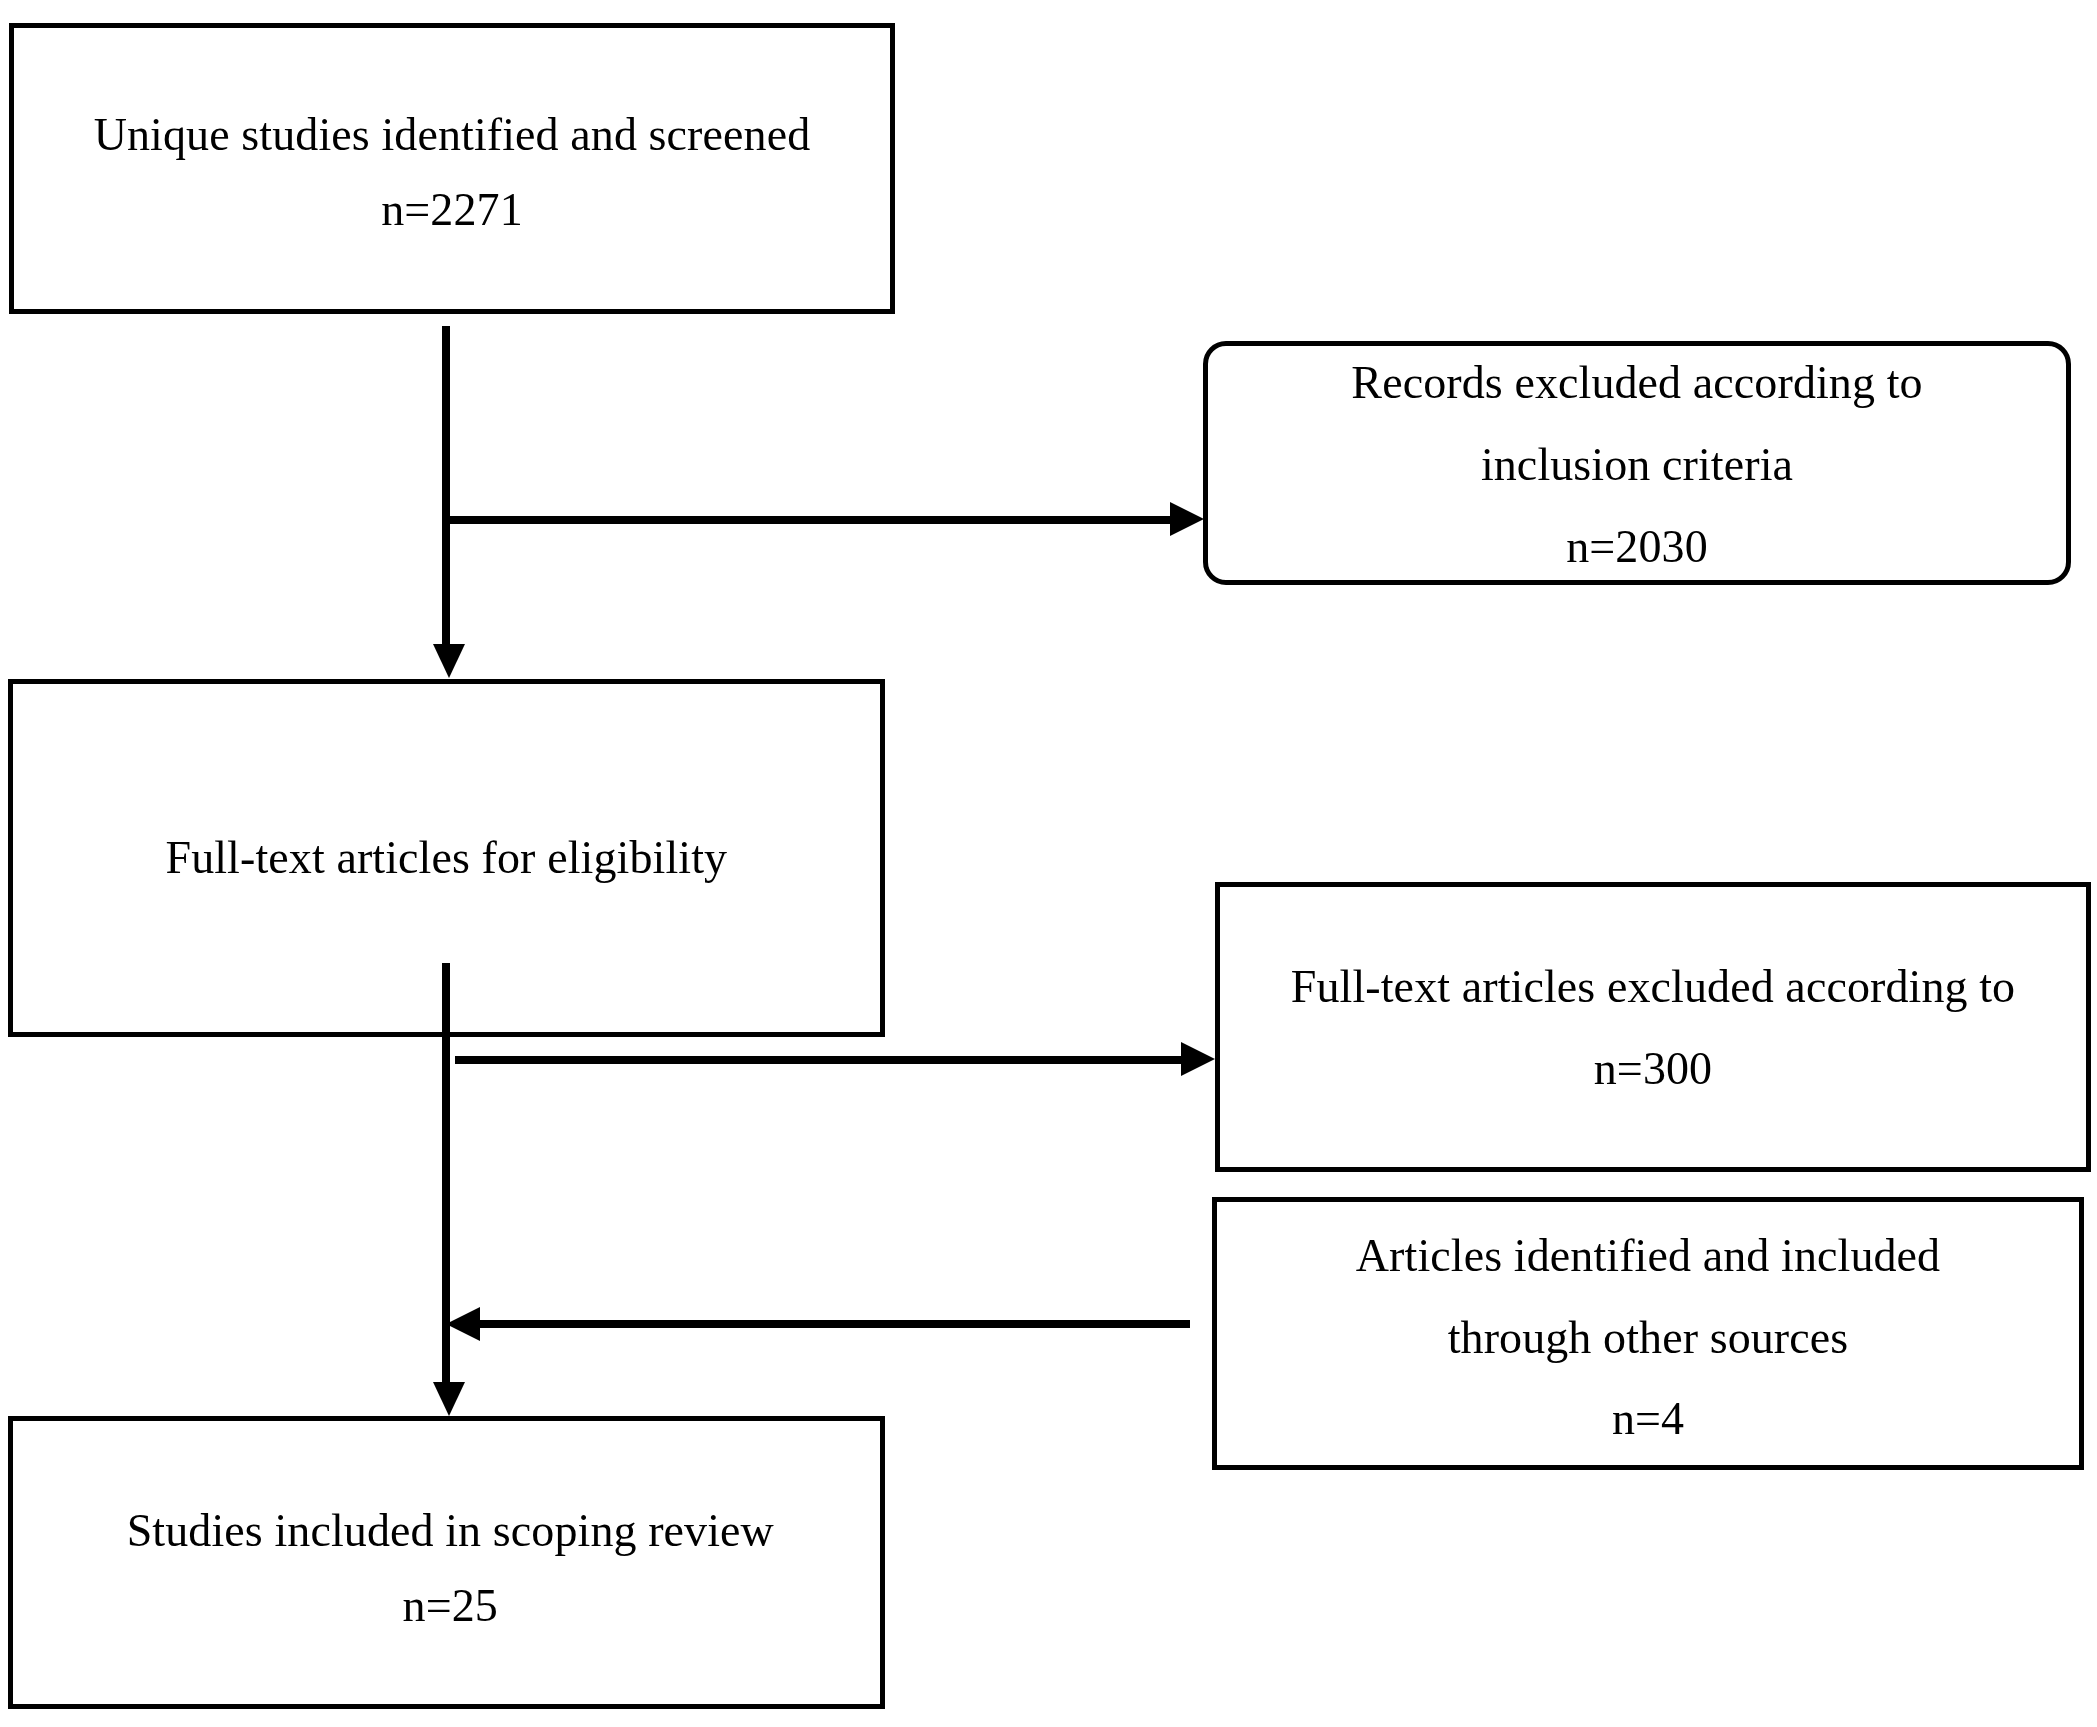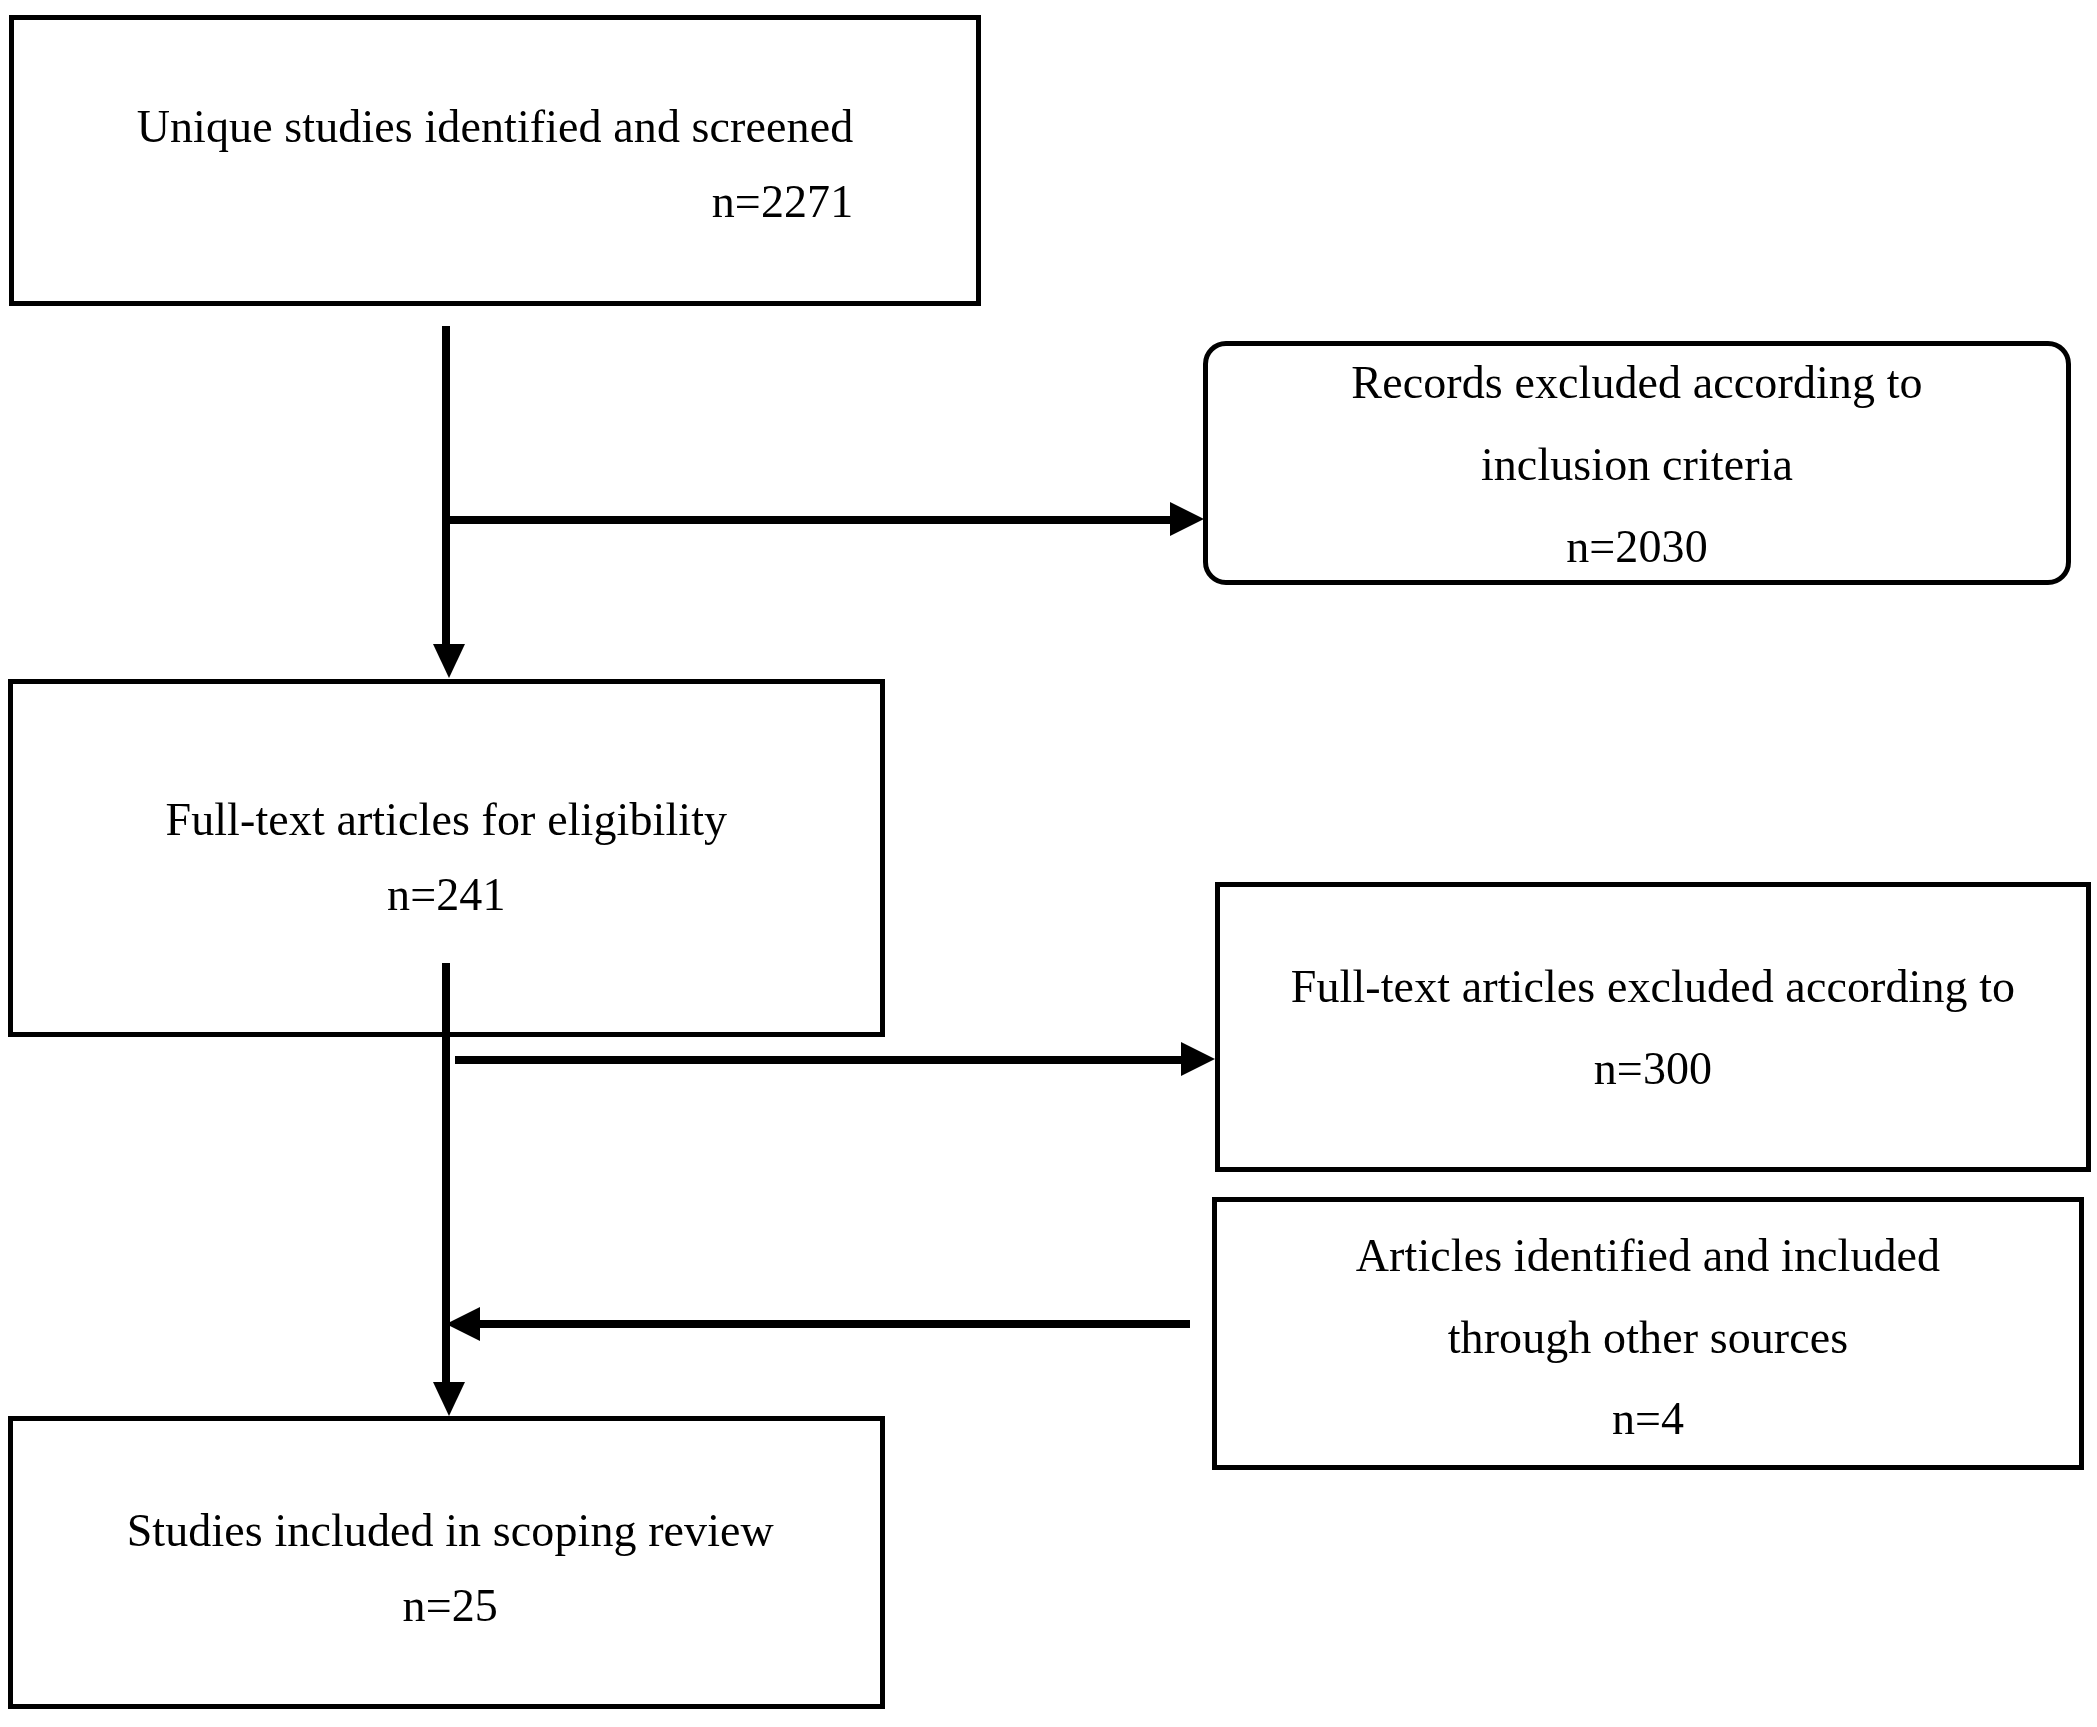--- a/index.html
+++ b/index.html
@@ -29,21 +29,21 @@
     color: #000000;
   }
   .node .line {
     display: block;
     font-size: 46px;
     line-height: 1.62;
     letter-spacing: 0.1px;
     white-space: nowrap;
   }
   
-  #node-screened      { left: 9px;   top: 15px;   width: 972px; height: 291px; text-align: right; }
+  #node-screened      { left: 9px;   top: 23px;   width: 886px; height: 291px; }
   #node-records-excl  { left: 1203px; top: 341px;  width: 868px; height: 244px; border-radius: 23px; }
   #node-eligibility   { left: 7.8px;   top: 679px; width: 877px; height: 358px; }
   #node-fulltext-excl { left: 1215px; top: 882px; width: 876px; height: 290px; }
   #node-other-sources { left: 1212px; top: 1197px; width: 872px; height: 273px; }
   #node-included      { left: 7.8px;   top: 1416px; width: 877px; height: 293px; padding-left: 8px; }
 
   
   #node-screened .stack      { transform: translateY(3.6px); }
   #node-records-excl .stack  { transform: translateY(2.4px); }
   #node-eligibility .stack   { transform: translateY(0px); }
@@ -116,21 +116,20 @@
     <div class="stack">
       <span class="line">Records excluded according to</span>
       <span class="line">inclusion criteria</span>
       <span class="line">n=2030</span>
     </div>
   </div>
 
   <div class="node" id="node-eligibility">
     <div class="stack">
       <span class="line">Full-text articles for eligibility</span>
-      <span class="line">n=241</span>
     </div>
   </div>
 
   <div class="node" id="node-fulltext-excl">
     <div class="stack">
       <span class="line">Full-text articles excluded according to</span>
       <span class="line">n=300</span>
     </div>
   </div>
 

